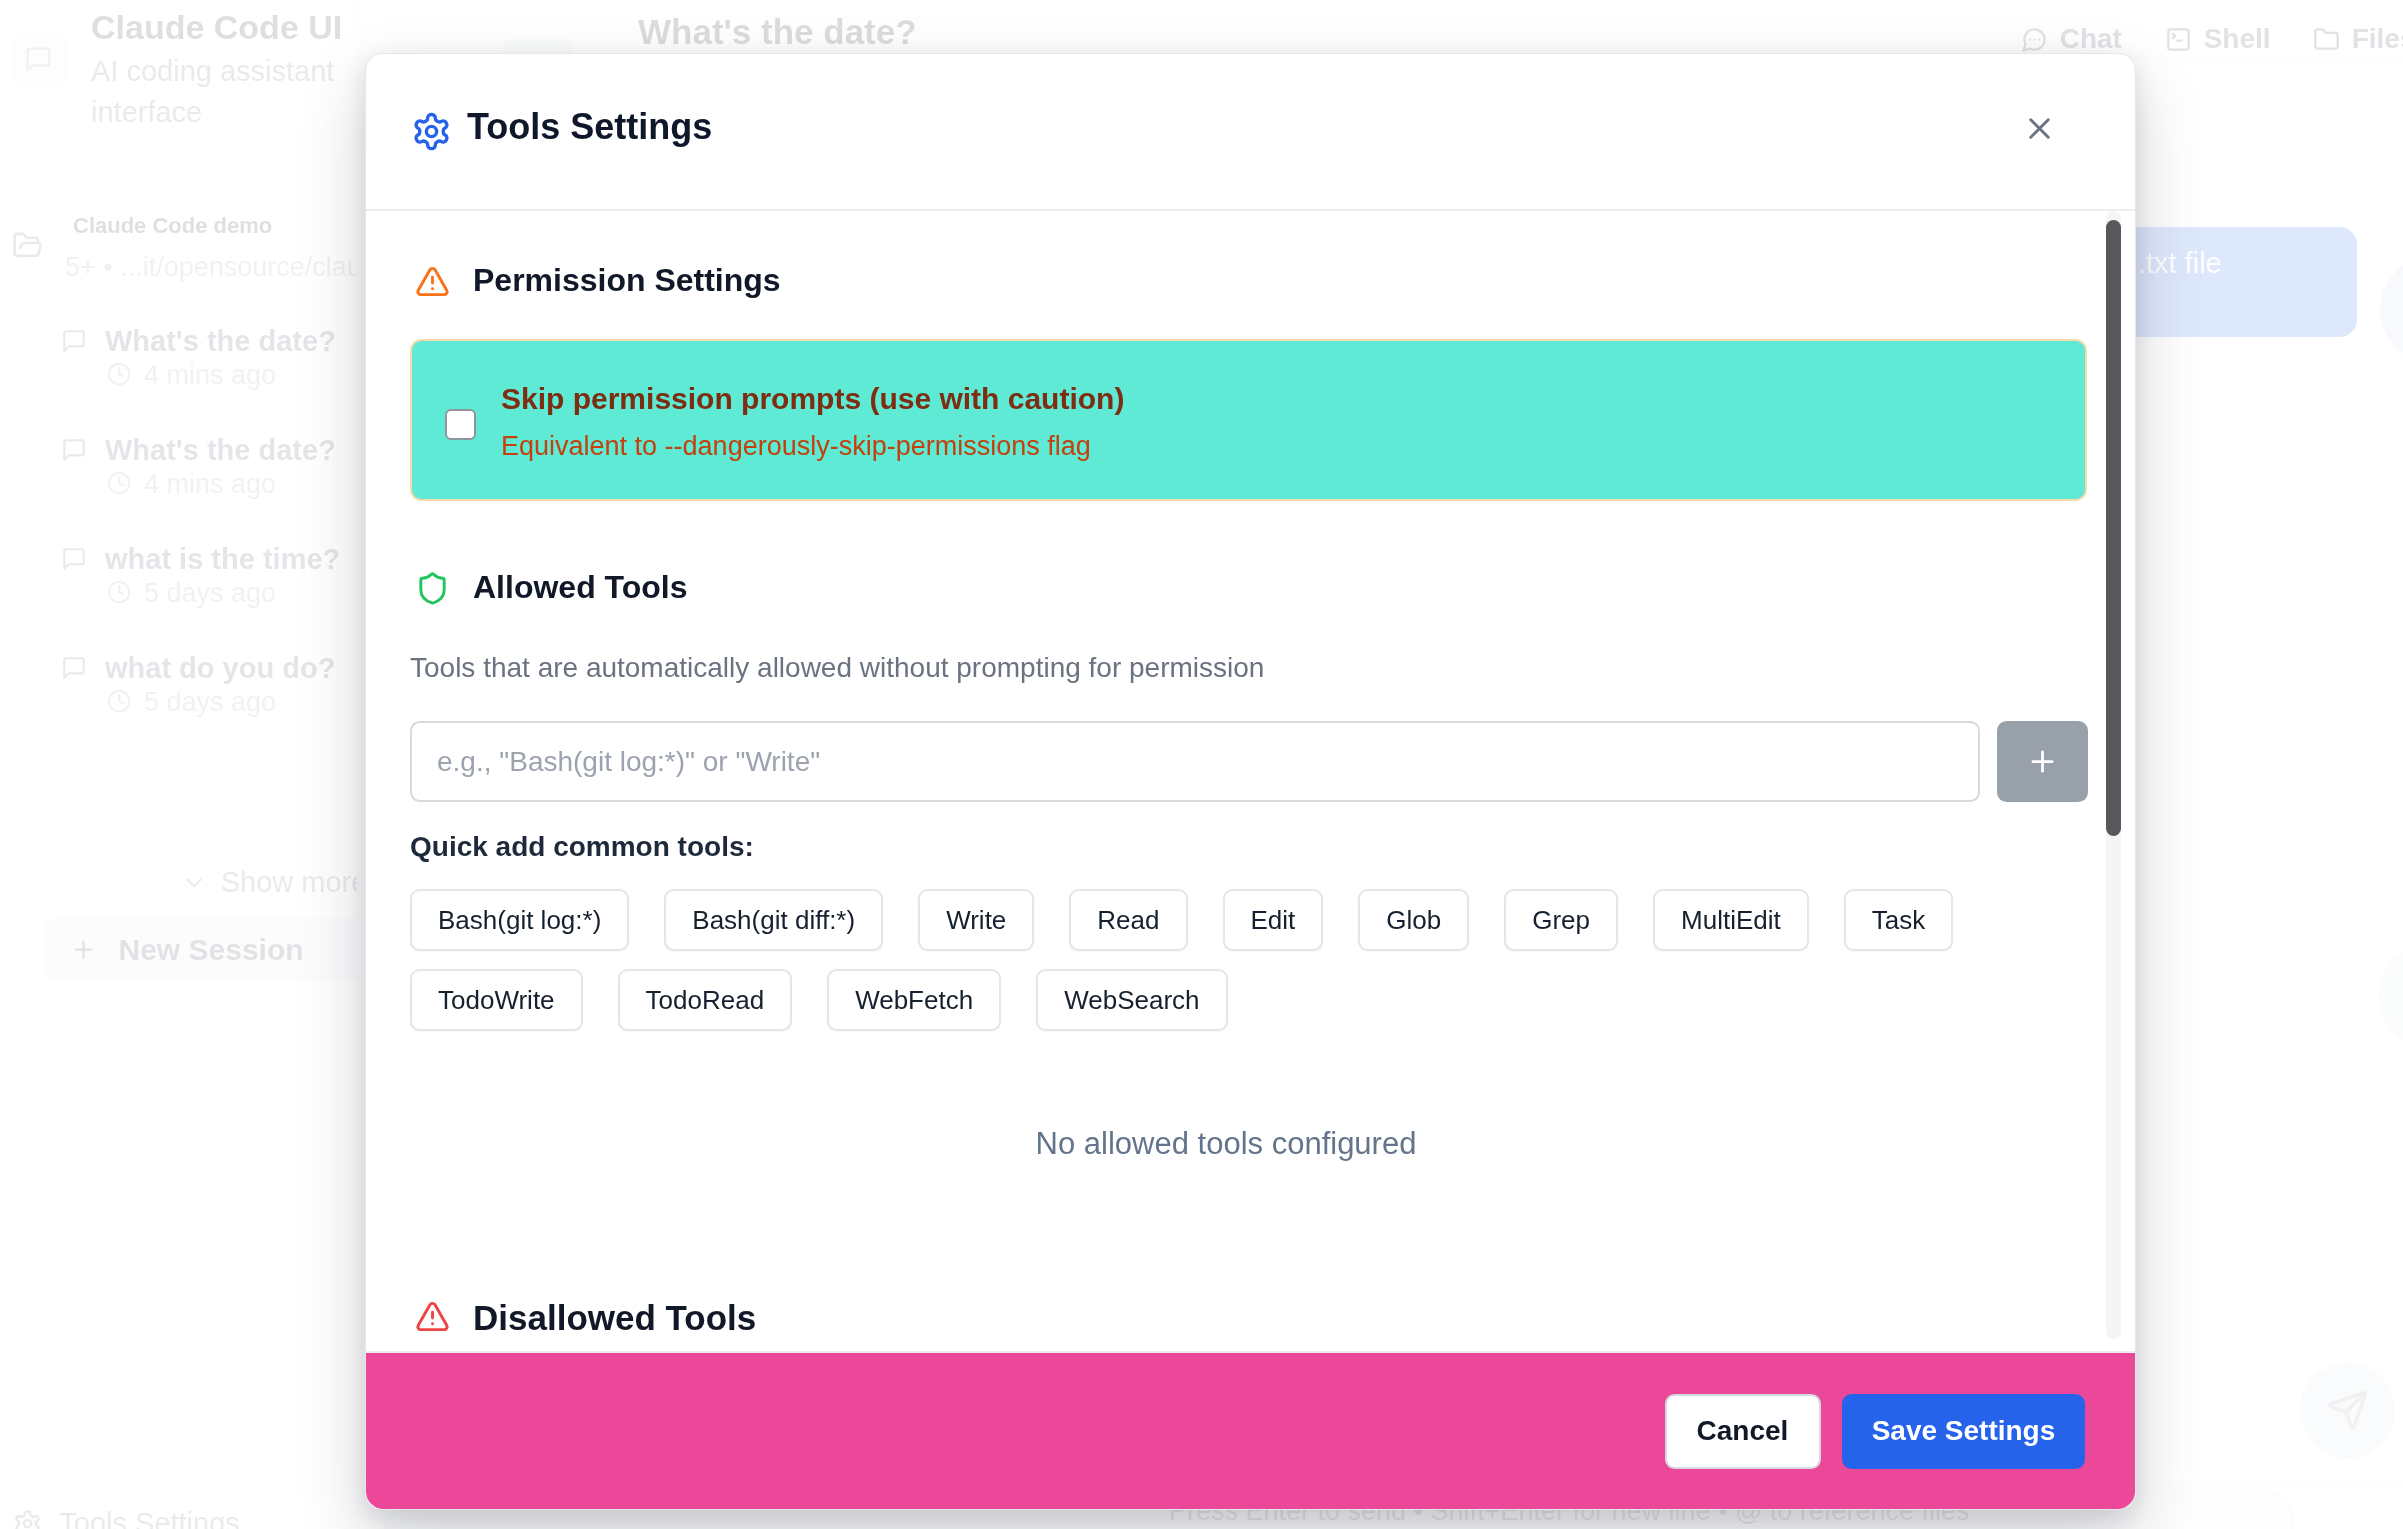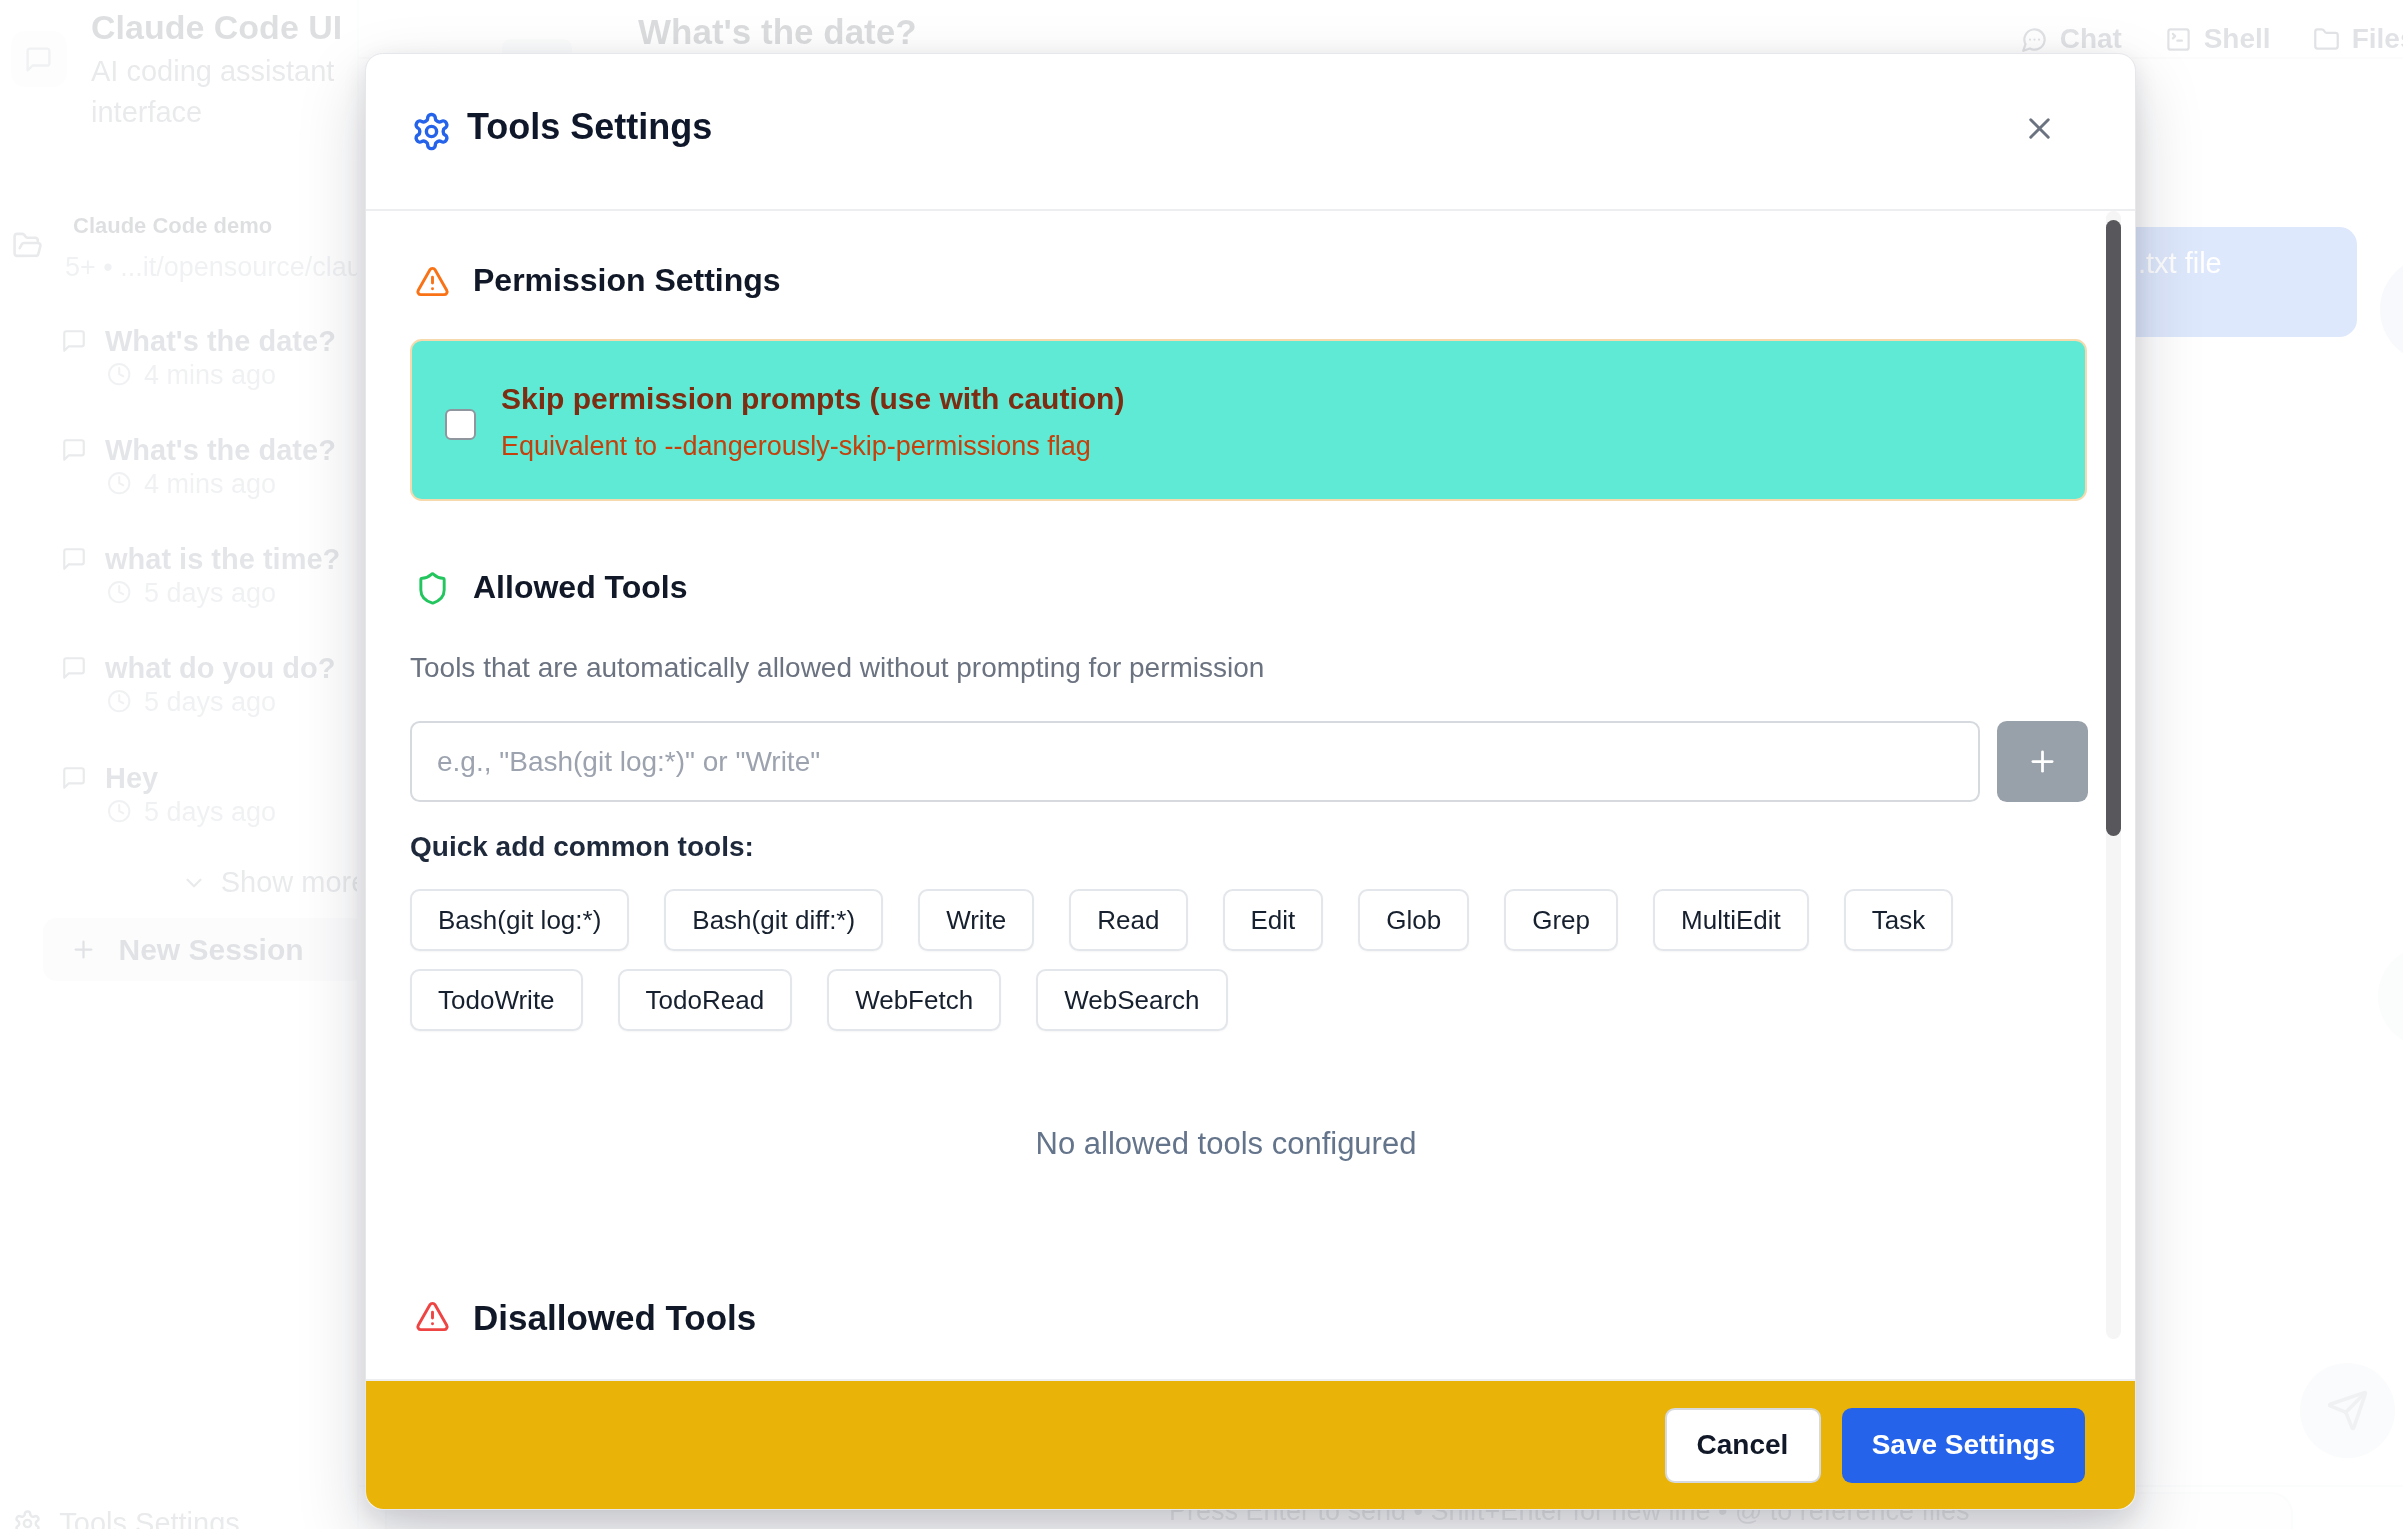--- a/index.html
+++ b/index.html
@@ -59,21 +59,21 @@
   .allowed-desc { left:44px; top:441px; font-size:28px; color:#6b7280; white-space:nowrap; }
   .tool-input { left:44px; top:510px; width:1570px; height:81px; border:2px solid #d6dade; border-radius:9.8px; font-size:28px; color:#111827; padding:0 25px; outline:none; }
   .tool-input::placeholder { color:#9ca3af; }
   .add-btn { left:1631px; top:510px; width:91px; height:81px; background:#98a0aa; border:none; border-radius:9.8px; color:#fff; display:flex; align-items:center; justify-content:center; cursor:pointer; }
   .quick-label { left:44px; top:620px; font-size:28px; font-weight:bold; color:#1e293b; white-space:nowrap; }
   .chip-row { position:absolute; left:44px; display:flex; gap:35px; }
   .chip { height:62px; padding:0 26px; display:flex; align-items:center; background:#fff; border:2px solid #e3e6ea; border-radius:9.8px; font-size:26px; color:#16202e; white-space:nowrap; cursor:pointer; box-shadow:0 1px 2px rgba(0,0,0,0.04); }
   .empty-msg { left:0; right:49px; top:915px; text-align:center; font-size:31px; color:#64748b; }
   .modal-scrollbar { position:absolute; right:13.7px; top:157px; bottom:170px; width:15.6px; background:#f5f5f6; border-radius:7.8px; }
   .modal-thumb { position:absolute; left:0; top:8.8px; width:15.6px; height:616px; background:#58585c; border-radius:7.8px; }
-  .modal-footer { position:absolute; left:0; right:0; bottom:0; height:130px; border-top:2px solid #eceef0; display:flex; align-items:center; justify-content:flex-end; gap:21.5px; padding-right:50px; background:#eab308; border-radius:0 0 17.6px 17.6px; }
+  .modal-footer { position:absolute; left:0; right:0; bottom:0; height:158px; border-top:2px solid #eceef0; display:flex; align-items:center; justify-content:flex-end; gap:21.5px; padding-right:50px; background:#ec4899; border-radius:0 0 17.6px 17.6px; }
   .btn-cancel { width:156px; height:75px; background:#fff; border:2px solid #d6dade; border-radius:9.8px; font-size:28px; font-weight:600; color:#111827; cursor:pointer; }
   .btn-save { width:243px; height:75px; background:#2563eb; border:none; border-radius:9.8px; font-size:28px; font-weight:600; color:#fff; cursor:pointer; }
 </style>
 </head>
 <body>
 
 <div class="app">
 
   <aside class="sidebar">
     <div class="abs logo-box">
@@ -121,31 +121,20 @@
           <circle cx="12" cy="12" r="10"></circle>
           <polyline points="12 6 12 12 16 14"></polyline>
         </svg>
       <span class="s-time">5 days ago</span>
     </div>
     <div class="session" style="top:652px">
       <svg class="msg-ic" width="26" height="26" viewBox="0 0 24 24" fill="none" stroke="currentColor" stroke-width="2" stroke-linecap="round" stroke-linejoin="round">
           <path d="M21 15a2 2 0 0 1-2 2H7l-4 4V5a2 2 0 0 1 2-2h14a2 2 0 0 1 2 2z"></path>
         </svg>
       <span class="s-title">what do you do?</span>
-      <svg class="clk-ic" width="24.4" height="24.4" viewBox="0 0 24 24" fill="none" stroke="currentColor" stroke-width="2" stroke-linecap="round" stroke-linejoin="round">
-          <circle cx="12" cy="12" r="10"></circle>
-          <polyline points="12 6 12 12 16 14"></polyline>
-        </svg>
-      <span class="s-time">5 days ago</span>
-    </div>
-    <div class="session" style="top:762px">
-      <svg class="msg-ic" width="26" height="26" viewBox="0 0 24 24" fill="none" stroke="currentColor" stroke-width="2" stroke-linecap="round" stroke-linejoin="round">
-          <path d="M21 15a2 2 0 0 1-2 2H7l-4 4V5a2 2 0 0 1 2-2h14a2 2 0 0 1 2 2z"></path>
-        </svg>
-      <span class="s-title">Hey</span>
       <svg class="clk-ic" width="24.4" height="24.4" viewBox="0 0 24 24" fill="none" stroke="currentColor" stroke-width="2" stroke-linecap="round" stroke-linejoin="round">
           <circle cx="12" cy="12" r="10"></circle>
           <polyline points="12 6 12 12 16 14"></polyline>
         </svg>
       <span class="s-time">5 days ago</span>
     </div>
 
     <div class="abs show-more">
       <svg width="26" height="26" viewBox="0 0 24 24" fill="none" stroke="currentColor" stroke-width="2" stroke-linecap="round" stroke-linejoin="round">
           <path d="m6 9 6 6 6-6"></path>

